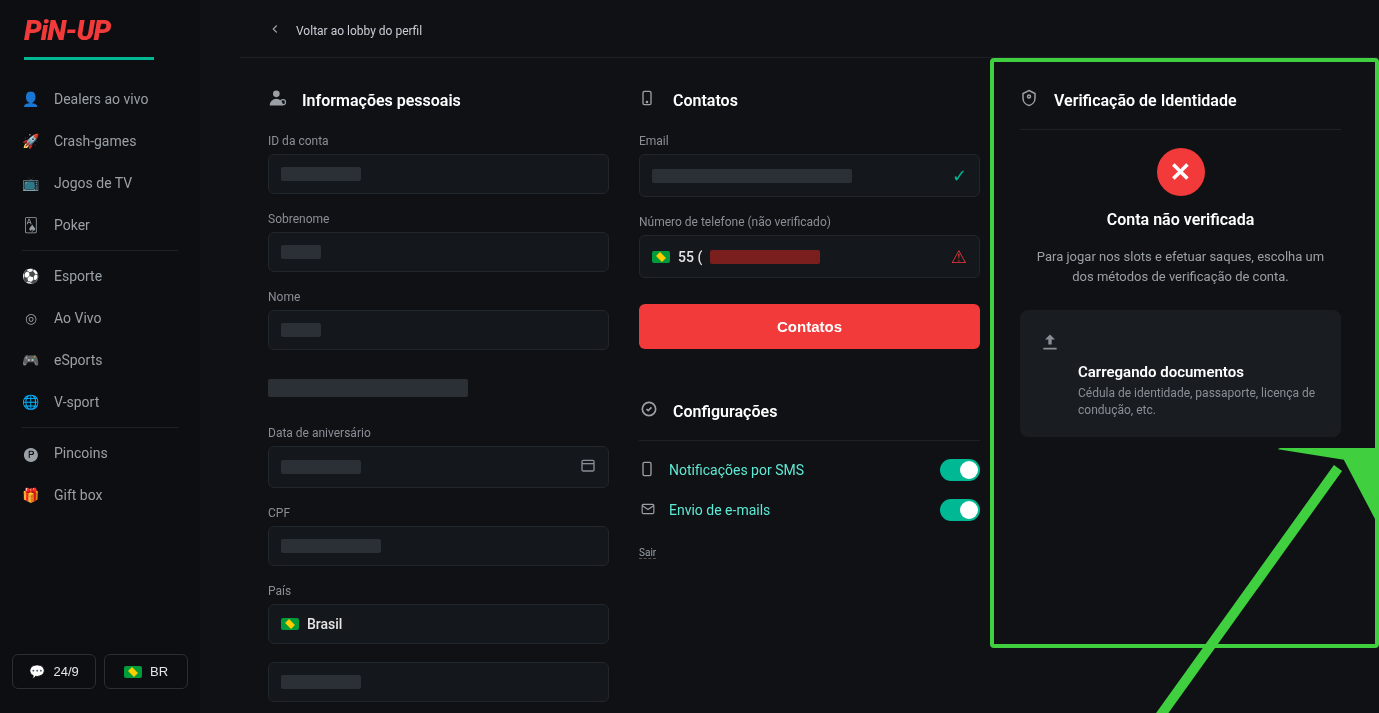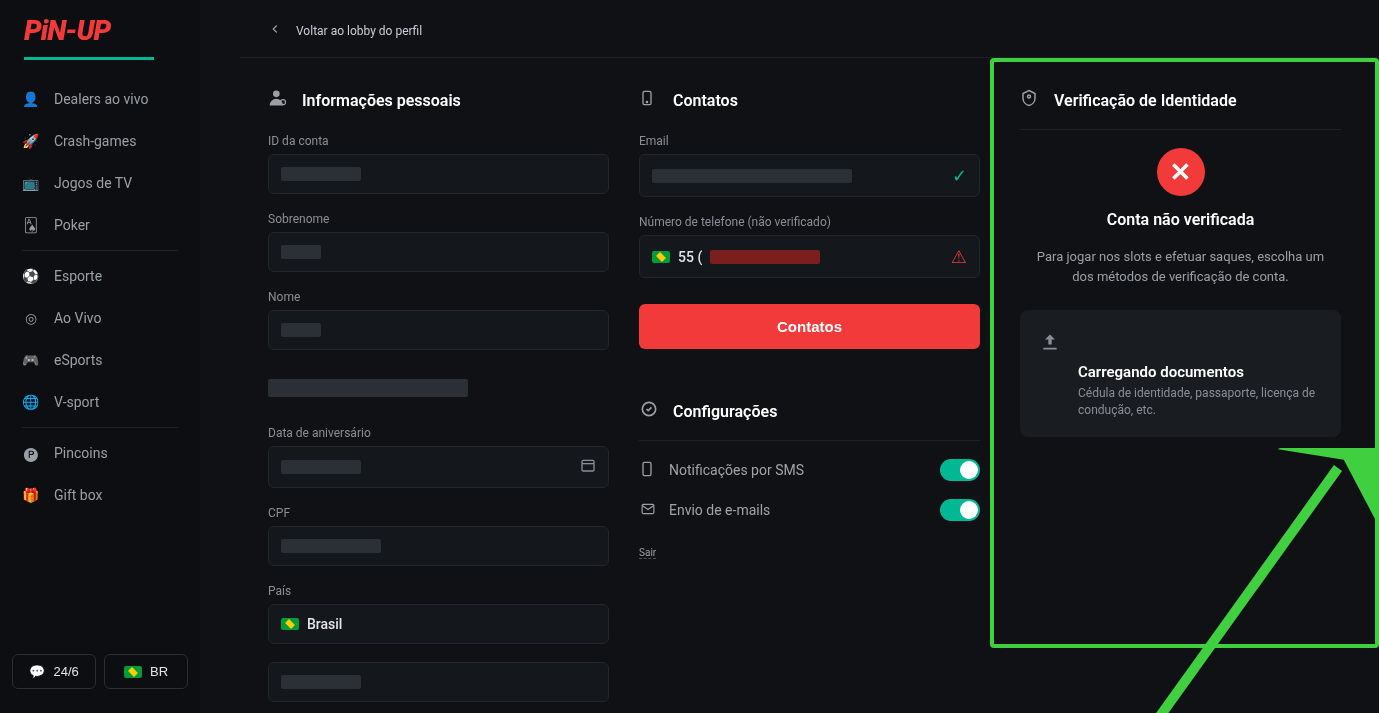--- a/index.html
+++ b/index.html
@@ -73,21 +73,21 @@
 .warn-icon { color:#f23a3a; margin-left:auto; font-size:18px; }
 .flag { width:18px; height:12px; background:linear-gradient(to bottom,#009b3a 0%,#009b3a 100%); border-radius:2px; display:inline-block; position:relative; }
 .flag::after { content:""; position:absolute; inset:2px 3px; background:#ffcc00; transform: rotate(45deg) scale(.7); }
 .big-btn {
   width:100%; background:#f23a3a; color:#fff; border:none; border-radius:6px;
   padding:14px; font-size:15px; font-weight:600; cursor:pointer; margin-top:8px;
 }
 .config-text { font-size:13px; color:#9aa0a6; margin-bottom:18px; line-height:1.5; }
 .toggle-row { display:flex; align-items:center; gap:12px; margin-bottom:18px; font-size:14px; }
 .toggle-row .icon { width:18px; color:#9aa0a6; }
-.toggle-row .label { flex:1; color:#a3a3a3; }
+.toggle-row .label { flex:1; color:#5eead4; }
 .toggle { width:40px; height:22px; background:#00b894; border-radius:11px; position:relative; cursor:pointer; }
 .toggle::after { content:""; position:absolute; right:2px; top:2px; width:18px; height:18px; background:#fff; border-radius:50%; }
 .link-underline { color:#9aa0a6; font-size:10px; border-bottom:1px dashed #555; cursor:pointer; display:inline-block; margin-top:8px; }
 
 .verify-col { flex:1; position:relative; }
 .highlight-box {
   position:absolute; top:-30px; right:-28px; left:-20px; height:590px;
   border:4px solid #3fcf3f; border-radius:4px; pointer-events:none;
 }
 .verify-content { padding: 0 10px; }
@@ -158,21 +158,21 @@
         <span>Pincoins</span>
       </li>
       <li class="sidebar-item">
         <span class="icon">🎁</span>
         <span>Gift box</span>
       </li>
     </ul>
     <div class="sidebar-bottom">
       <button class="pill-btn">
         <span>💬</span>
-        <span>24/6</span>
+        <span>24/9</span>
       </button>
       <button class="pill-btn">
         <span class="flag"></span>
         <span>BR</span>
       </button>
     </div>
   </aside>
 
   <main class="main">
     <div class="topbar">

